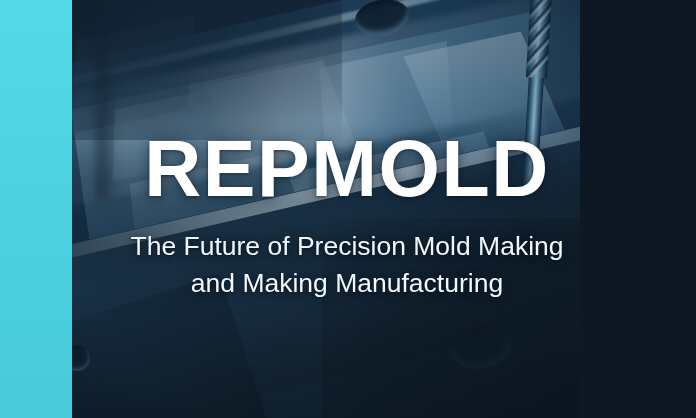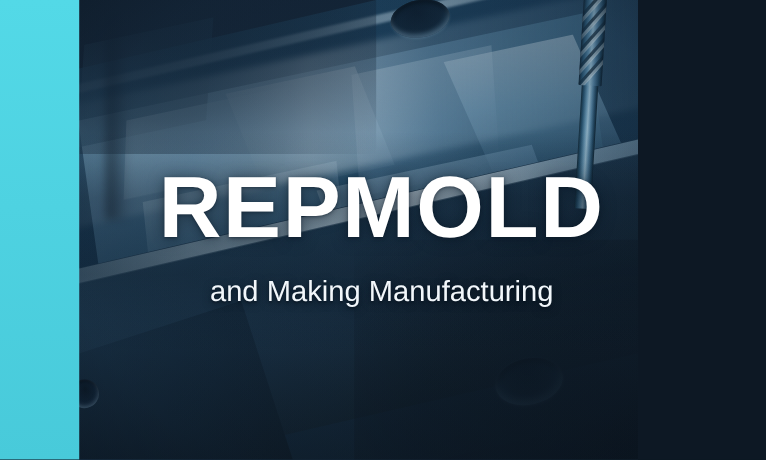--- a/index.html
+++ b/index.html
@@ -347,17 +347,18 @@
     <div class="text-scrim"></div>
     <div class="vignette"></div>
   </div>
 
   <div id="band-left"></div>
   <div id="band-right"></div>
 
   <div id="text-block">
     <div id="brand-title">REPMOLD</div>
     <div id="tagline">
+      <span class="tagline-line">The Future of Precision Mold Making</span>
       <span class="tagline-line">and Making Manufacturing</span>
     </div>
   </div>
 
 </div>
 
 </body></html>

